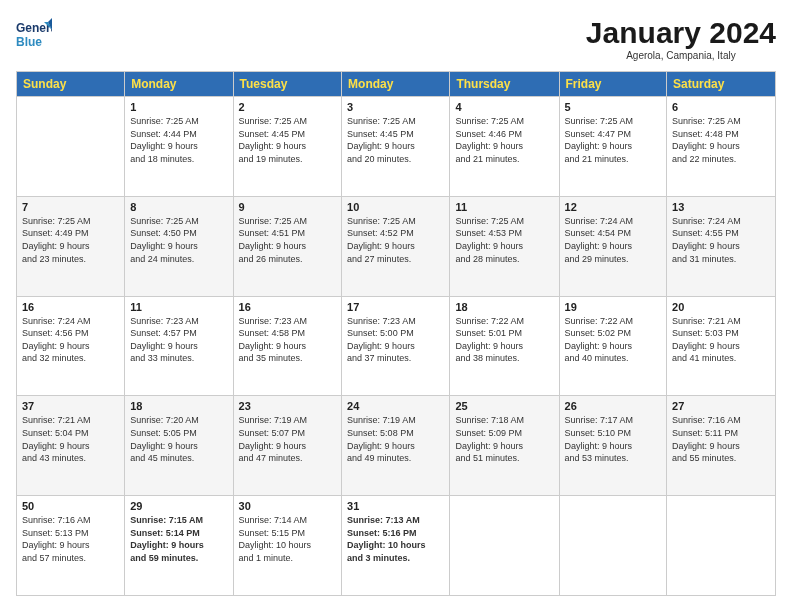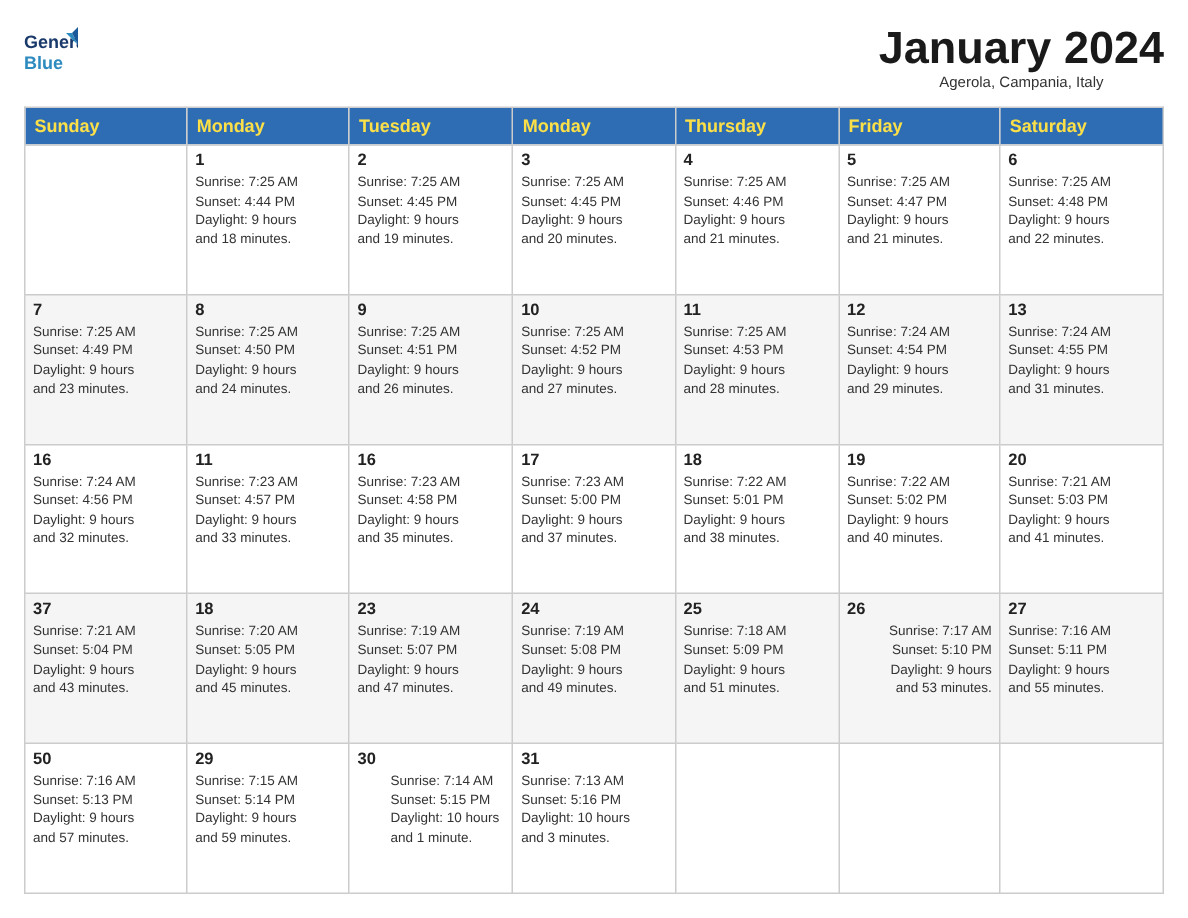--- a/index.html
+++ b/index.html
@@ -292,21 +292,21 @@
           </td>
           <td>
             <span class="day-number">25</span>
             <div class="day-info" style="white-space: pre-line;">Sunrise: 7:18 AM
 Sunset: 5:09 PM
 Daylight: 9 hours
 and 51 minutes.</div>
           </td>
           <td>
             <span class="day-number">26</span>
-            <div class="day-info" style="white-space: pre-line; text-align: right;">Sunrise: 7:17 AM
+            <div class="day-info" style="white-space: pre-line;">Sunrise: 7:17 AM
 Sunset: 5:10 PM
 Daylight: 9 hours
 and 53 minutes.</div>
           </td>
           <td>
             <span class="day-number">27</span>
             <div class="day-info" style="white-space: pre-line;">Sunrise: 7:16 AM
 Sunset: 5:11 PM
 Daylight: 9 hours
 and 55 minutes.</div>
@@ -315,35 +315,35 @@
         <tr>
           <td>
             <span class="day-number">50</span>
             <div class="day-info" style="white-space: pre-line;">Sunrise: 7:16 AM
 Sunset: 5:13 PM
 Daylight: 9 hours
 and 57 minutes.</div>
           </td>
           <td>
             <span class="day-number">29</span>
-            <div class="day-info" style="white-space: pre-line;">Sunrise: 7:15 AM
+            <div class="day-info" style="white-space: pre-line; font-weight: bold;">Sunrise: 7:15 AM
 Sunset: 5:14 PM
 Daylight: 9 hours
 and 59 minutes.</div>
           </td>
           <td>
             <span class="day-number">30</span>
-            <div class="day-info" style="white-space: pre-line; margin-left: 22px;">Sunrise: 7:14 AM
+            <div class="day-info" style="white-space: pre-line;">Sunrise: 7:14 AM
 Sunset: 5:15 PM
 Daylight: 10 hours
 and 1 minute.</div>
           </td>
           <td>
             <span class="day-number">31</span>
-            <div class="day-info" style="white-space: pre-line;">Sunrise: 7:13 AM
+            <div class="day-info" style="white-space: pre-line; font-weight: bold;">Sunrise: 7:13 AM
 Sunset: 5:16 PM
 Daylight: 10 hours
 and 3 minutes.</div>
           </td>
           <td class="empty-cell"></td>
           <td class="empty-cell"></td>
           <td class="empty-cell"></td>
         </tr>
       </tbody>
   </table>

